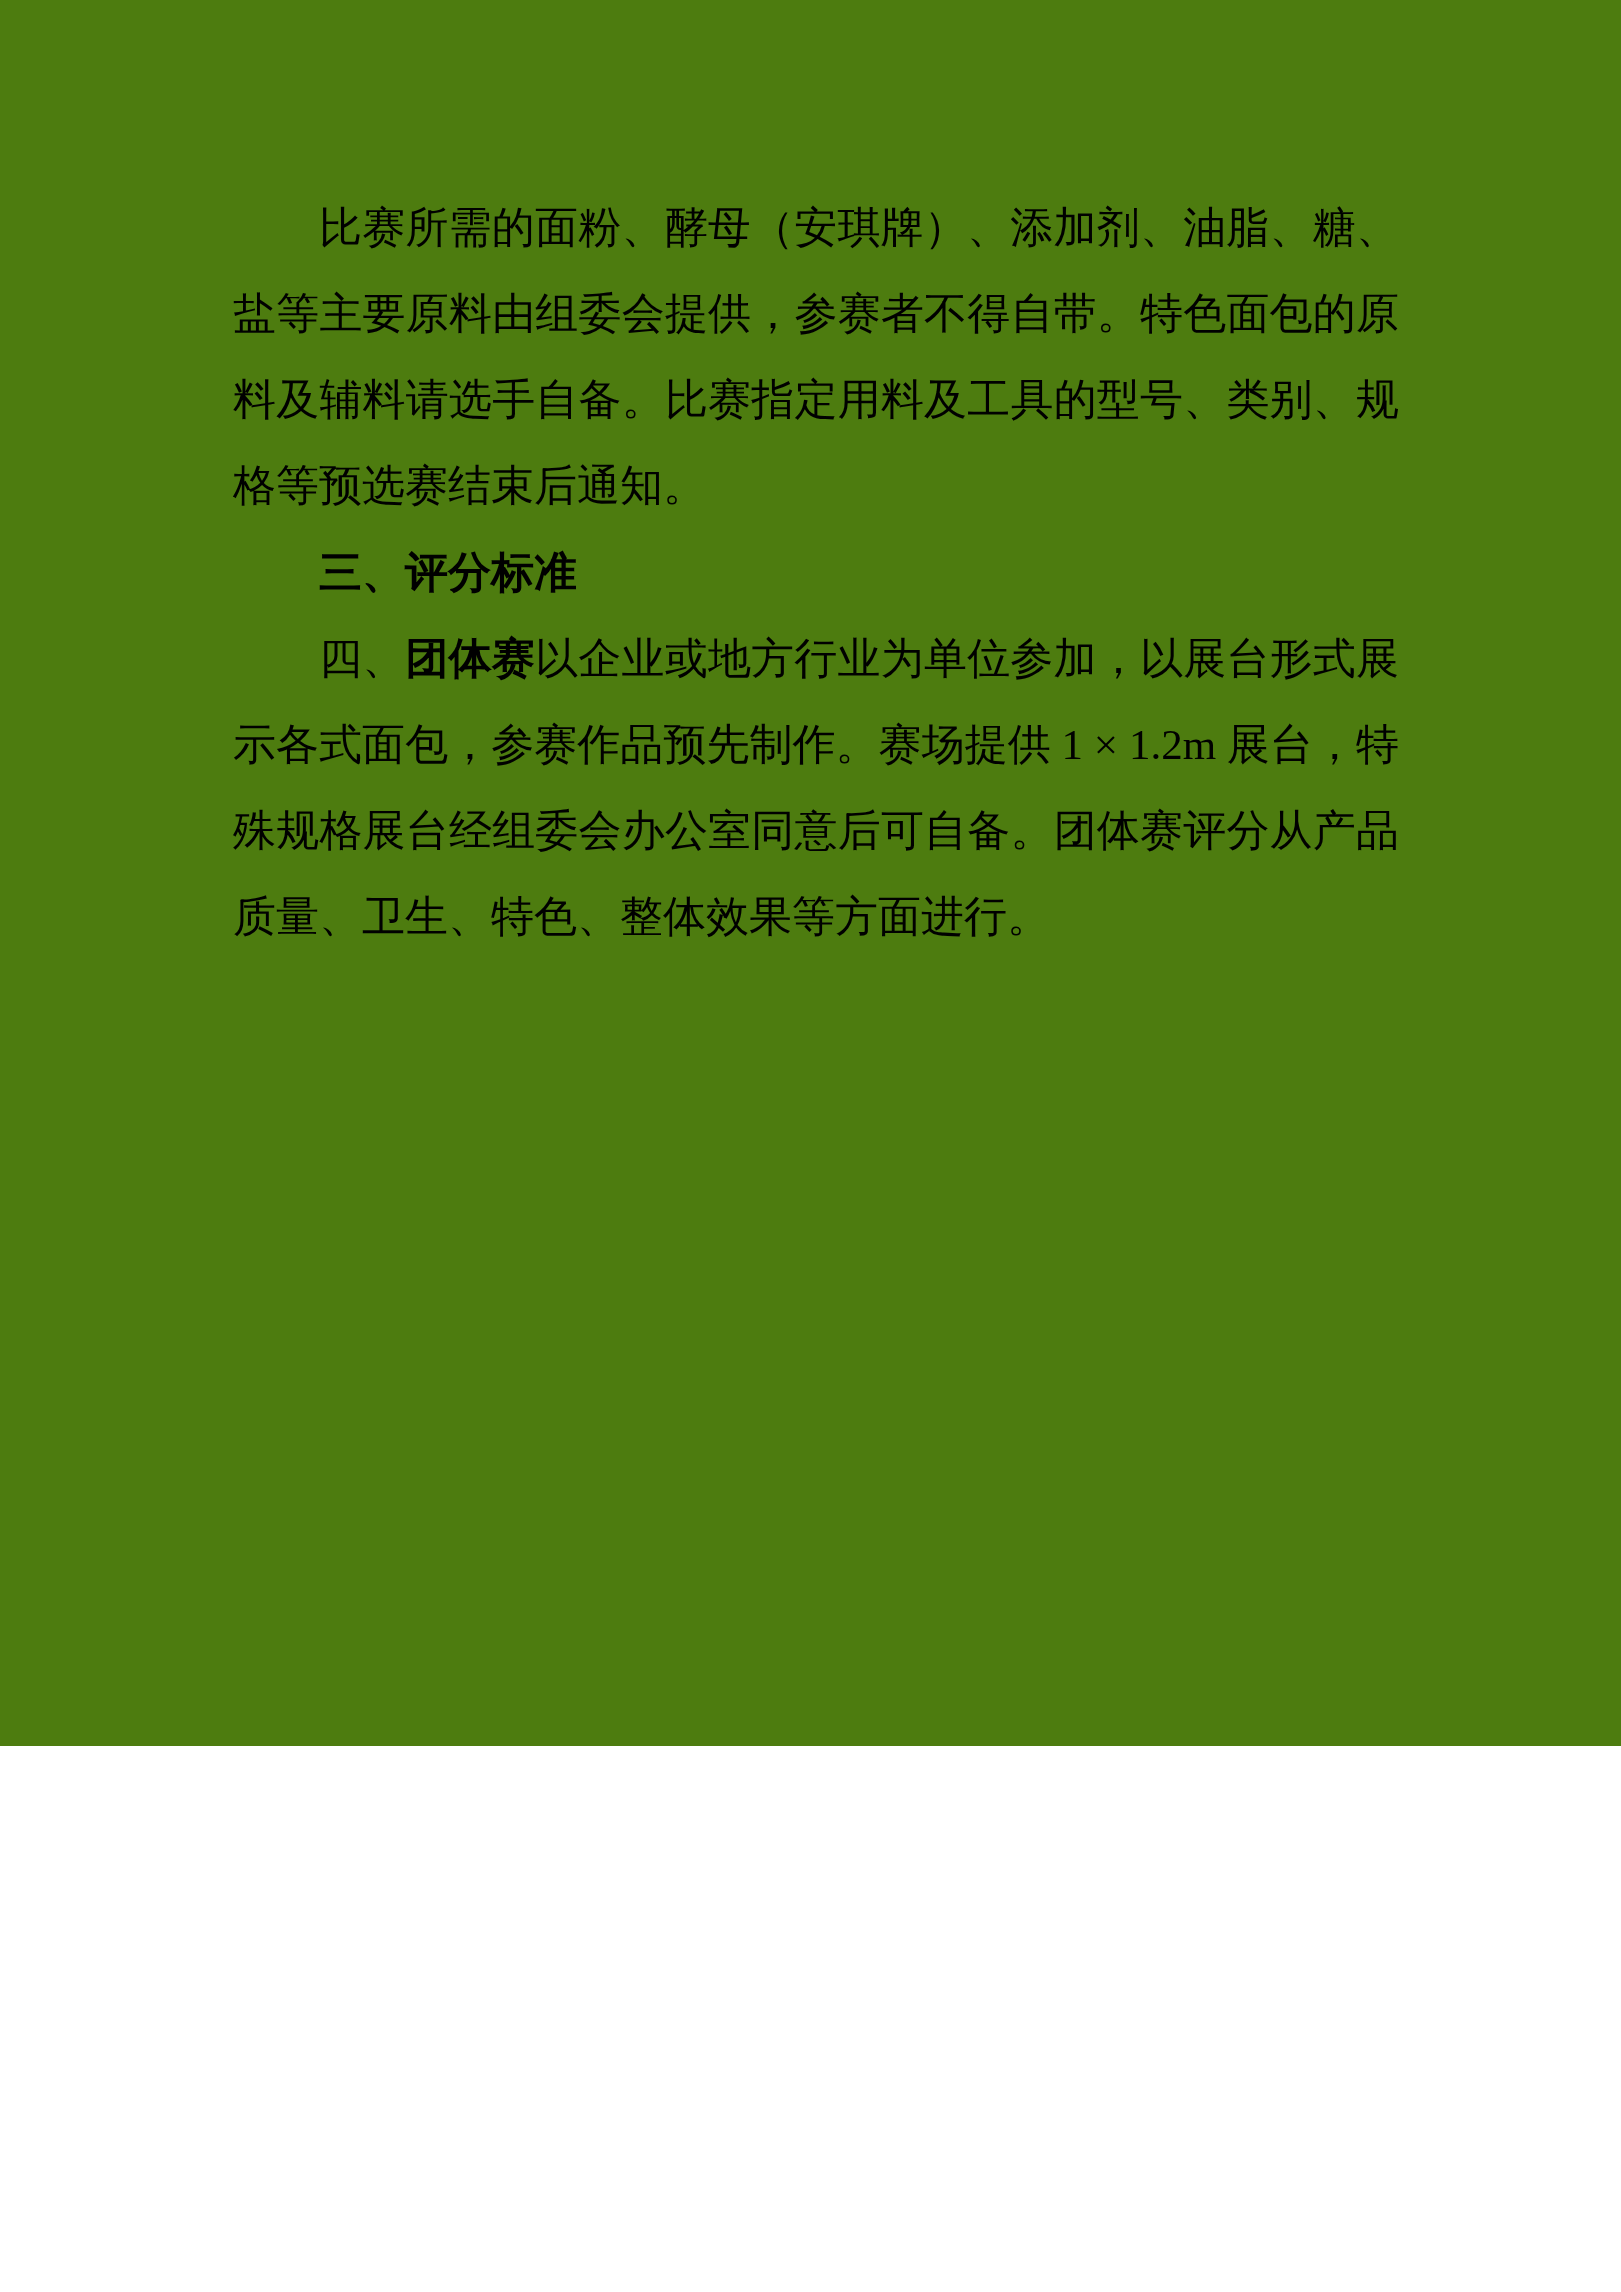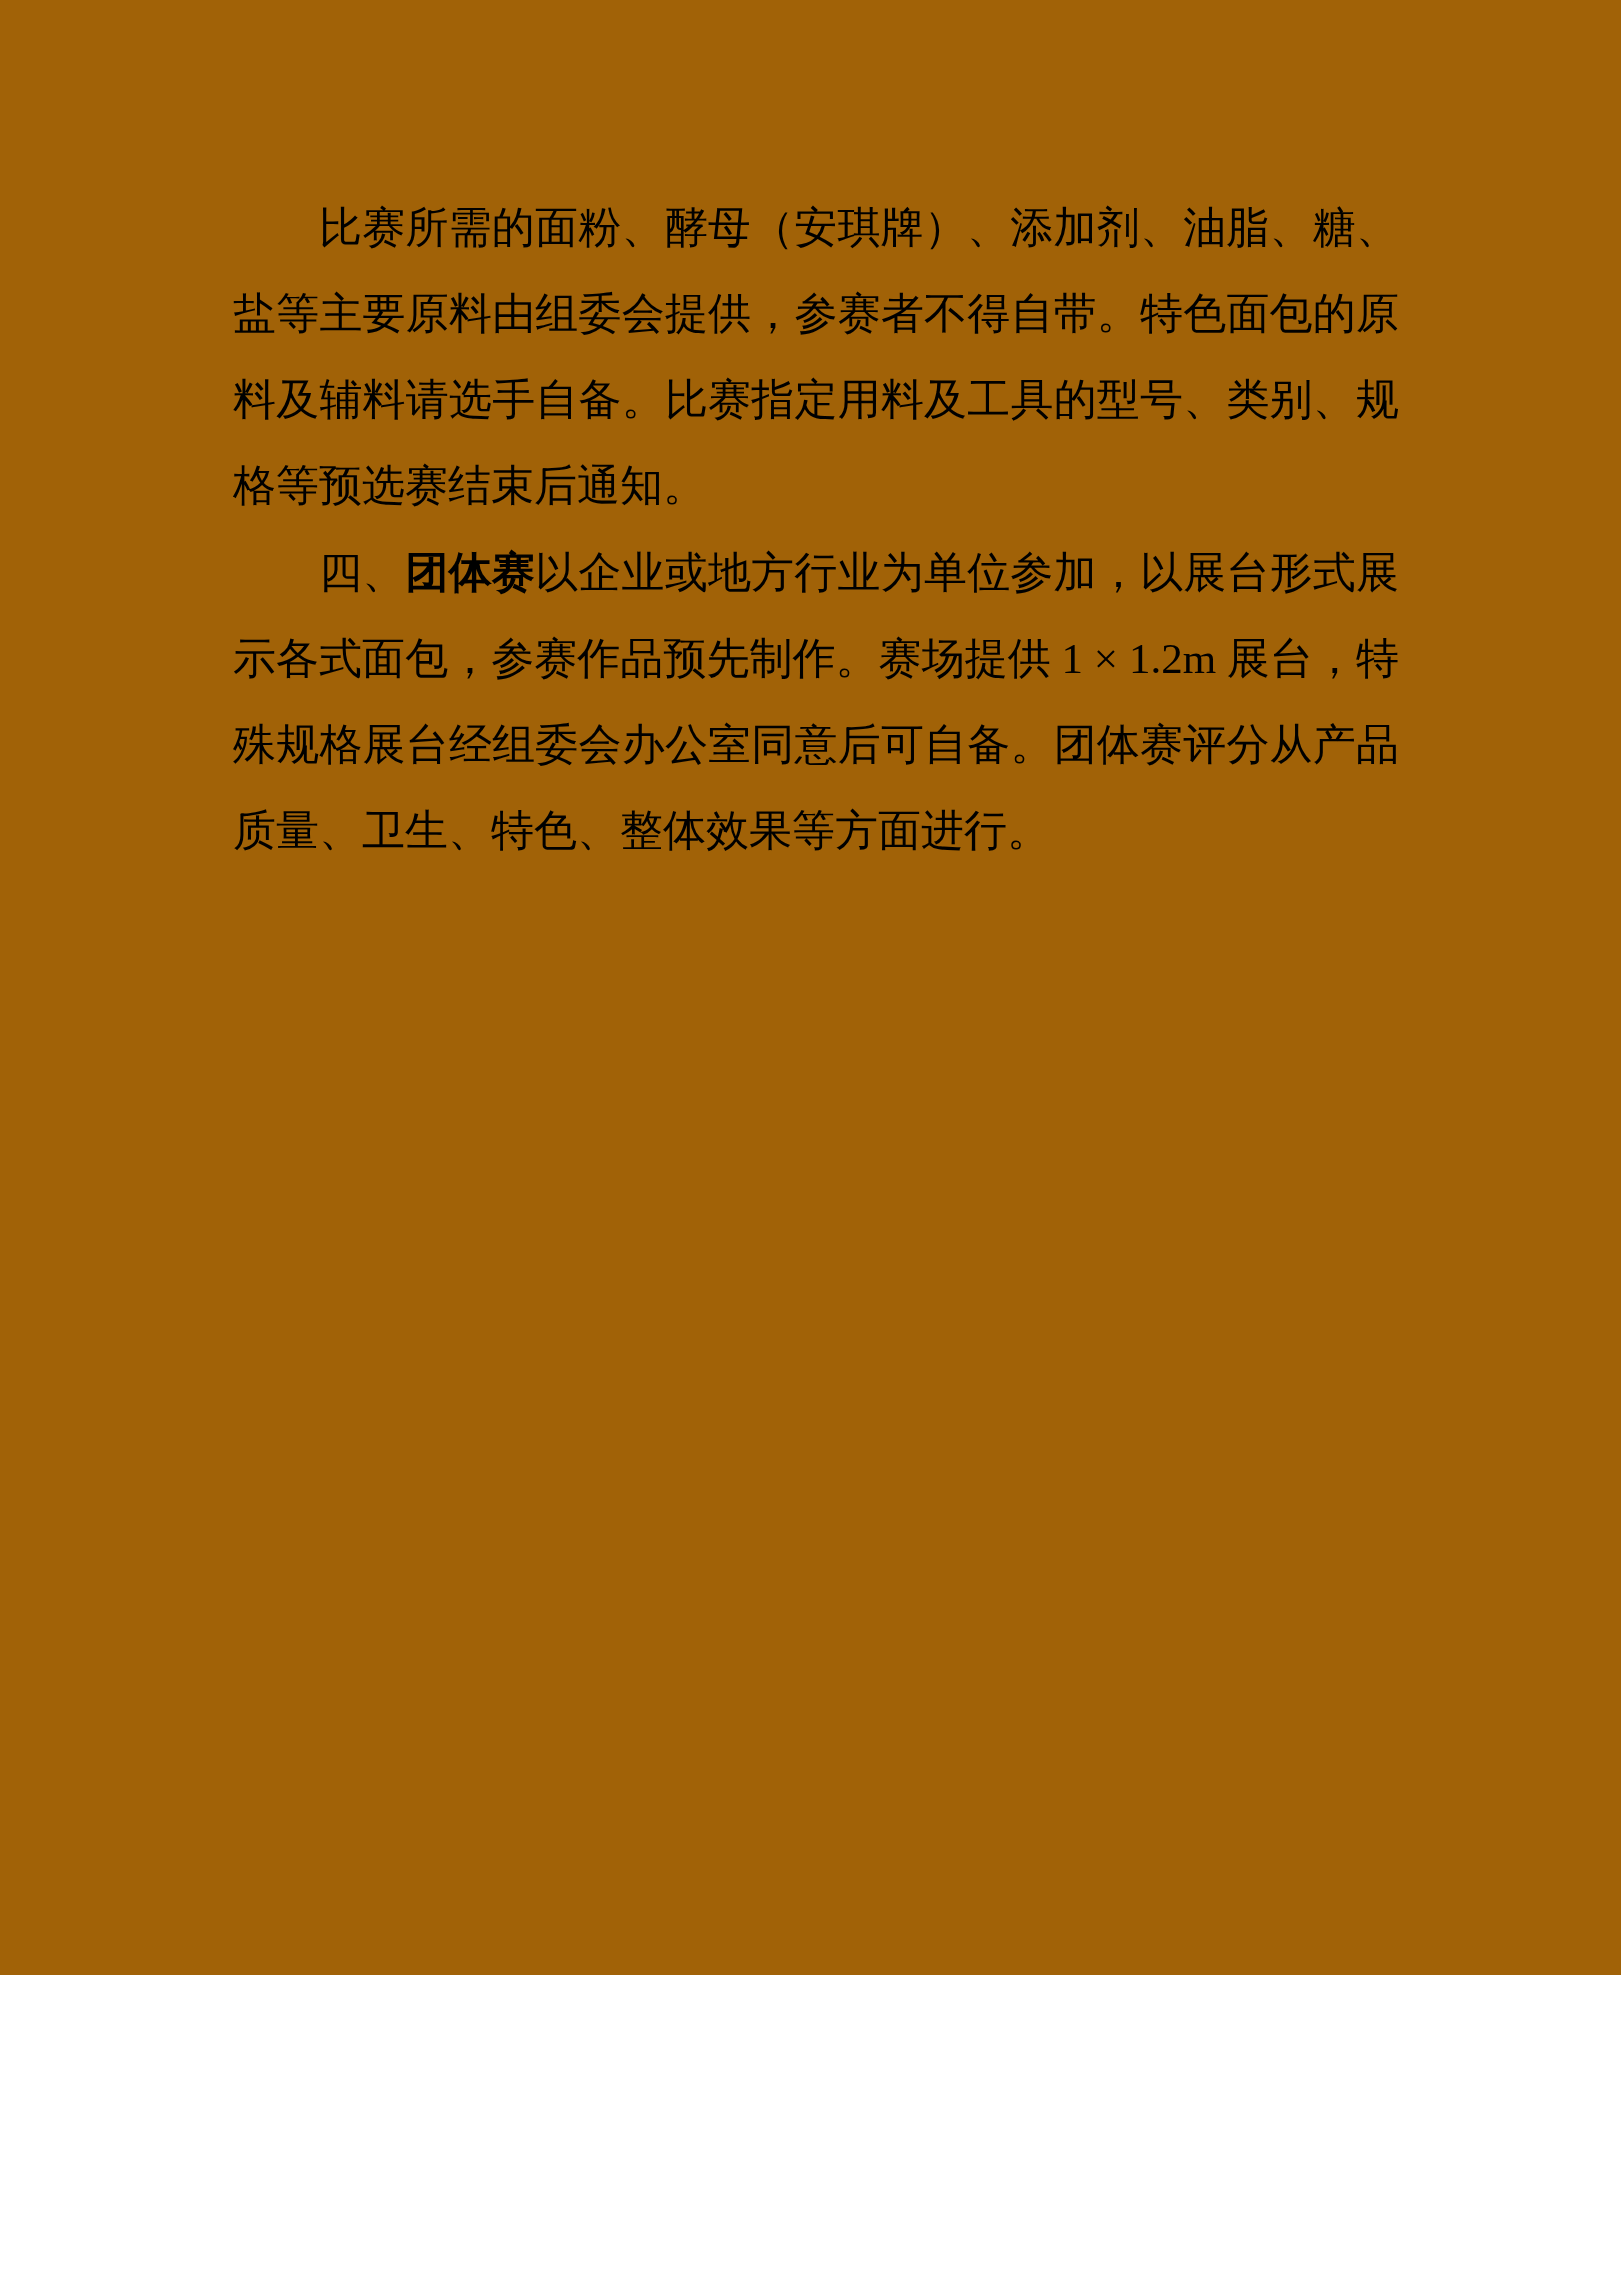--- a/index.html
+++ b/index.html
@@ -12,22 +12,22 @@
     height: 2293px;
     position: relative;
     font-family: "Liberation Serif", "DejaVu Serif", serif;
     color: #000000;
   }
   .page {
     position: absolute;
     left: 0;
     top: 0;
     width: 1621px;
-    height: 1975px;
-    background: #a16207;
+    height: 1746px;
+    background: #4d7c0f;
     overflow: hidden;
   }
   .text-block {
     position: absolute;
     left: 233px;
     top: 185px;
     width: 1166px;
   }
   .para {
     margin: 0;
@@ -63,20 +63,21 @@
 </head>
 <body>
 
 <div class="page">
 
   <div class="text-block">
 
     <p class="para">比赛所需的面粉、酵母（安琪牌）、添加剂、油脂、糖、盐等主要原料由组委会提供，参赛者不得自带。特色面包的原料及辅料请选手自备。比赛指定用料及工具的型号、类别、规格等预选赛结束后通知。</p>
 
 
+    <p class="heading">三、评分标准</p>
 
 
     <p class="para"><span>四、</span><span class="bold-run">团体赛</span><span>以企业或地方行业为单位参加，以展台形式展示各式面包，参赛作品预先制作。赛场提供 1 × 1.2m 展台，特殊规格展台经组委会办公室同意后可自备。团体赛评分从产品质量、卫生、特色、整体效果等方面进行。</span></p>
 
   </div>
 
   <div class="footer">11</div>
 
 </div>
 

